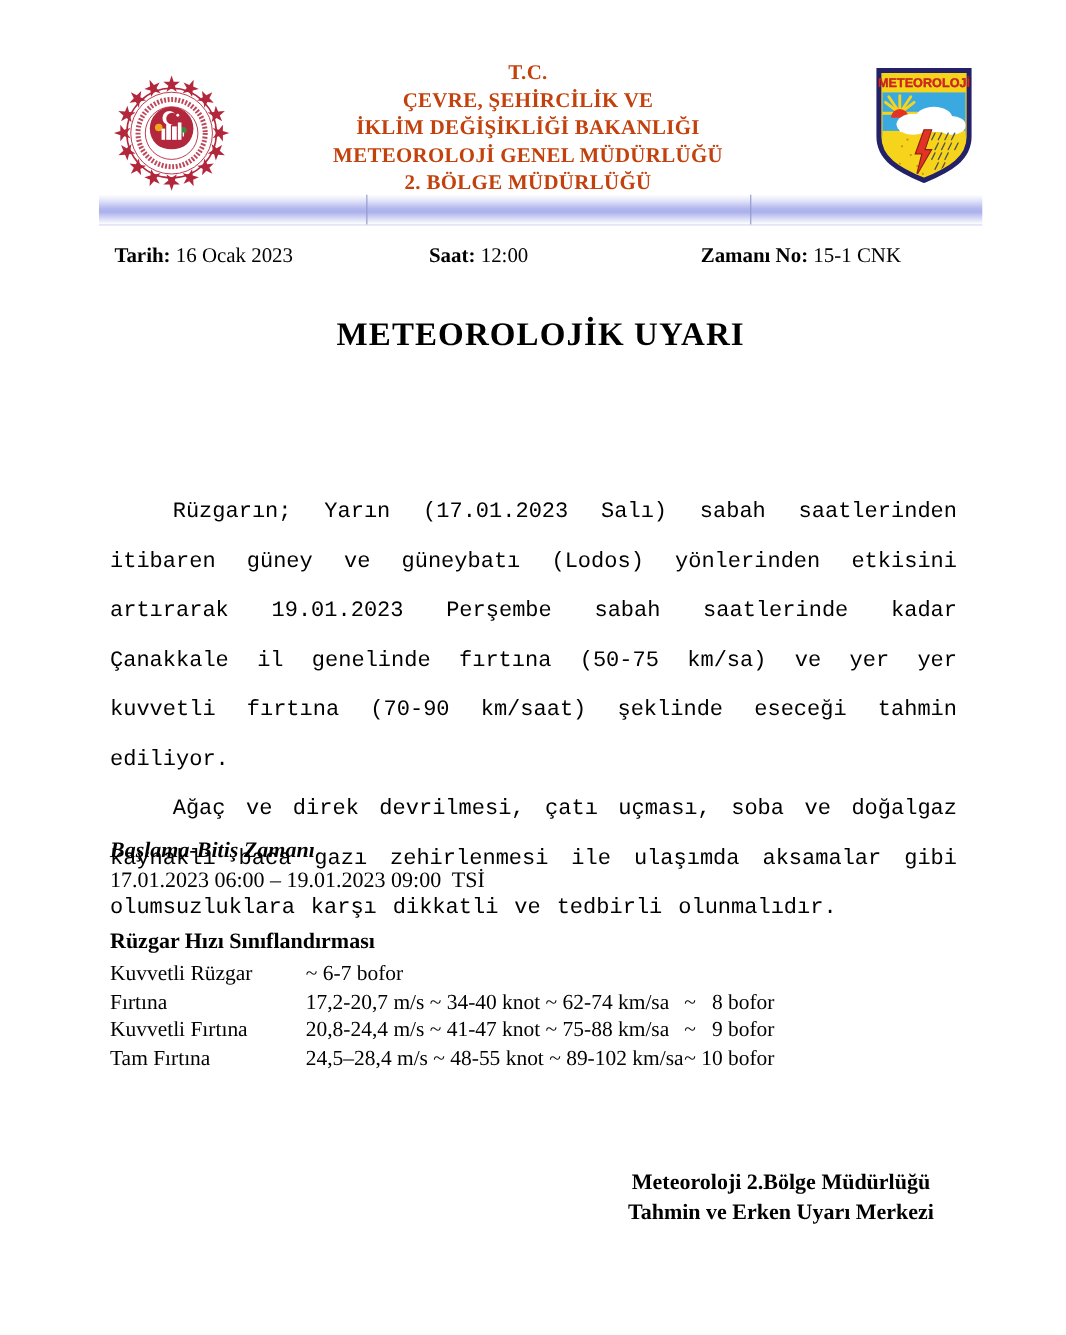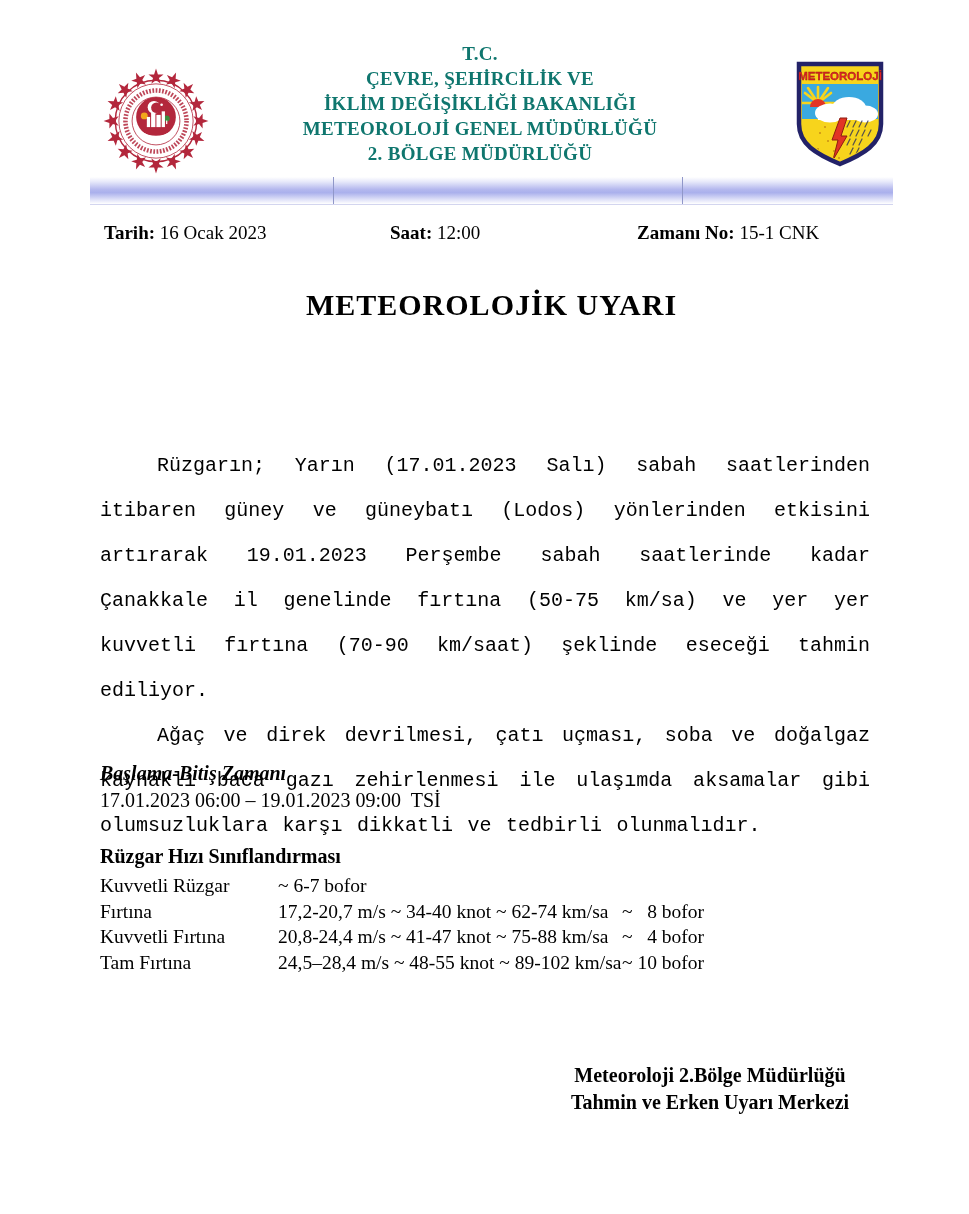--- a/index.html
+++ b/index.html
@@ -8,22 +8,22 @@
     width:969px; height:1214px;
     background:#ffffff;
     font-family:"Liberation Serif", serif;
     color:#000;
     overflow:hidden;
   }
 
   
   .seal { position:absolute; top:64px; left:99px; width:114px; height:114px; }
   .ministry {
-    position:absolute; top:41px; left:240px; width:480px;
-    text-align:center; color:#0f766e; font-weight:700;
+    position:absolute; top:54px; left:240px; width:480px;
+    text-align:center; color:#c2410c; font-weight:700;
     font-size:19px; line-height:25px; letter-spacing:0.3px;
   }
   .shield { position:absolute; top:60px; left:794px; width:92px; height:110px; }
 
   
   .gradient-bar {
     position:absolute; top:177px; left:90px; width:803px; height:27px;
     background:linear-gradient(to bottom,
       #ffffff 0%, #e6e8fa 18%, #b4b8ee 46%, #aab0ec 58%, #e0e2f8 84%, #ffffff 100%);
     border-bottom:1px solid #d3d5ef;
@@ -239,21 +239,21 @@
       <span class="cls-bofor">~ 6-7 bofor</span>
     </div>
     <div class="cls-row">
       <span class="cls-name">Fırtına</span>
       <span class="cls-speeds">17,2-20,7 m/s ~ 34-40 knot ~ 62-74 km/sa</span>
       <span class="cls-bofor">~   8 bofor</span>
     </div>
     <div class="cls-row">
       <span class="cls-name">Kuvvetli Fırtına</span>
       <span class="cls-speeds">20,8-24,4 m/s ~ 41-47 knot ~ 75-88 km/sa</span>
-      <span class="cls-bofor">~   4 bofor</span>
+      <span class="cls-bofor">~   9 bofor</span>
     </div>
     <div class="cls-row">
       <span class="cls-name">Tam Fırtına</span>
       <span class="cls-speeds">24,5–28,4 m/s ~ 48-55 knot ~ 89-102 km/sa</span>
       <span class="cls-bofor">~ 10 bofor</span>
     </div>
   </div>
 
   <div class="signature">
     <div>Meteoroloji 2.Bölge Müdürlüğü</div>

